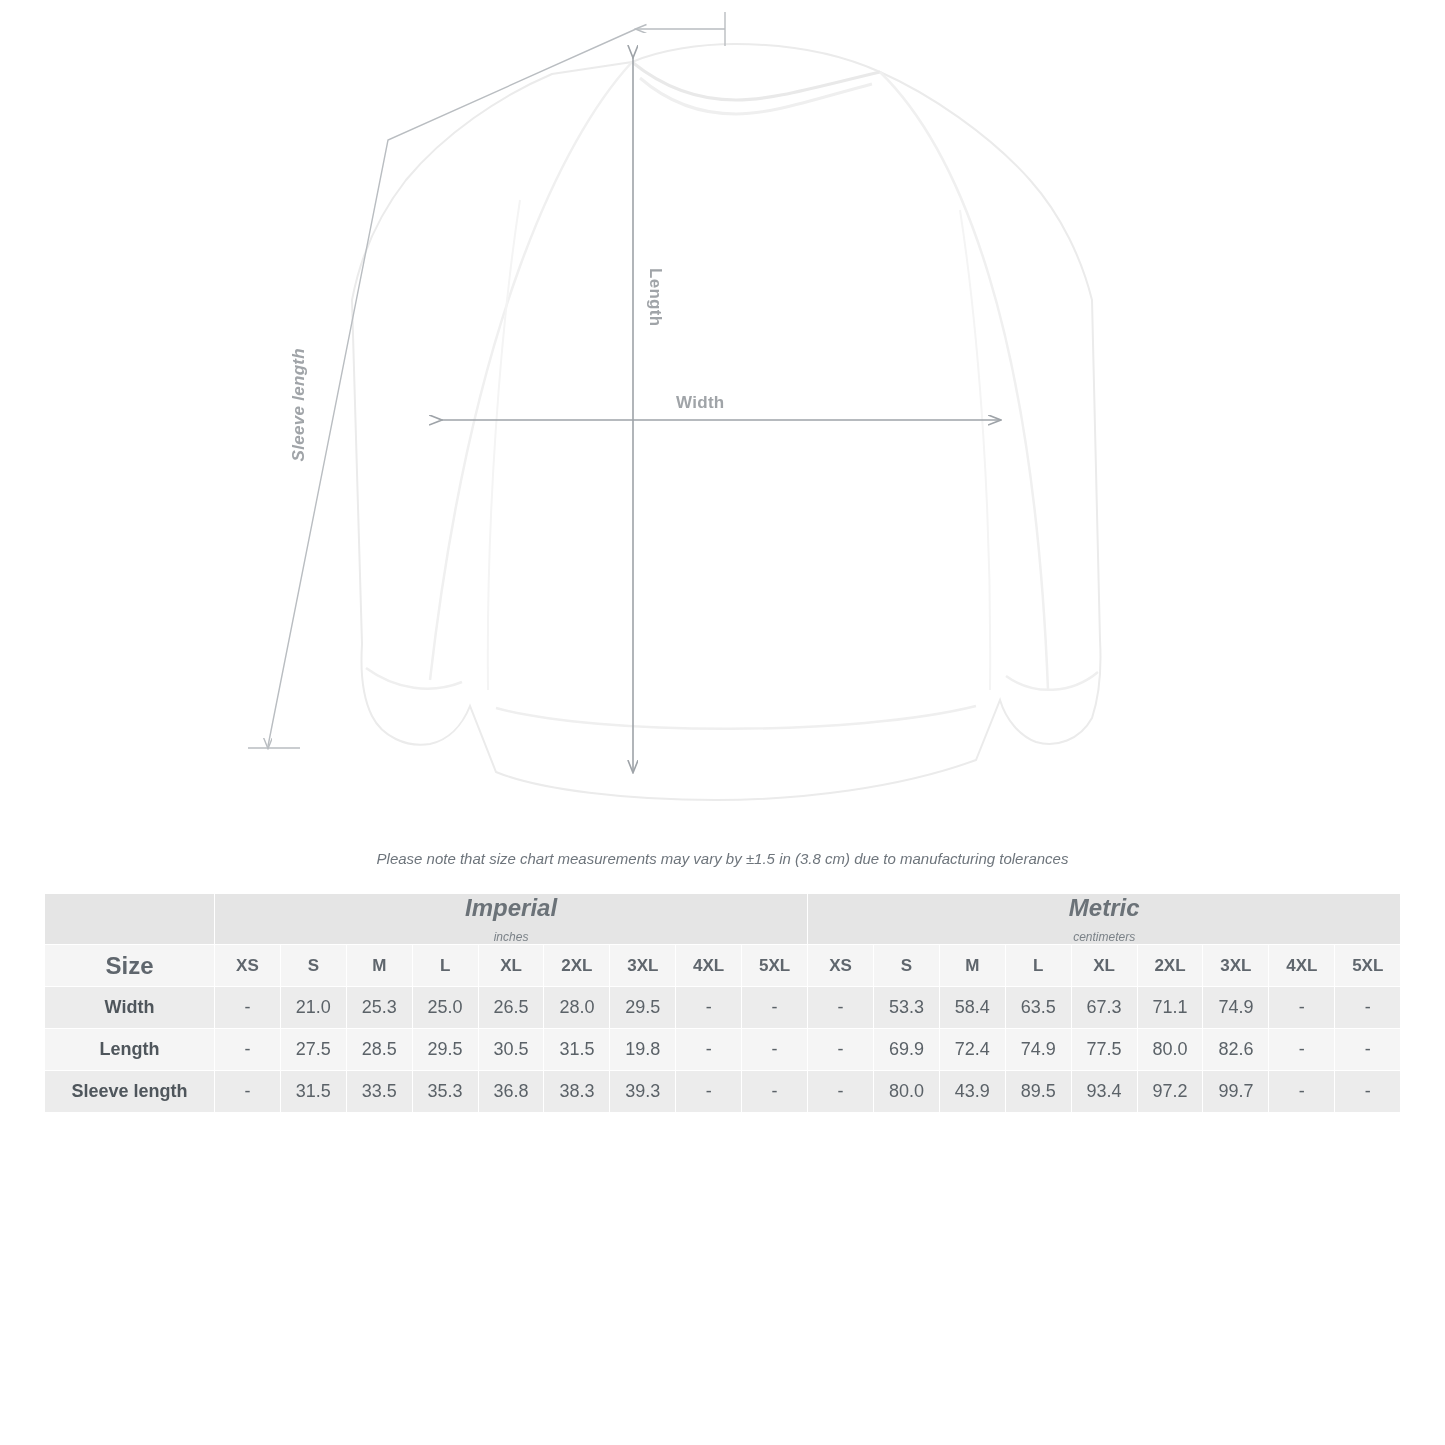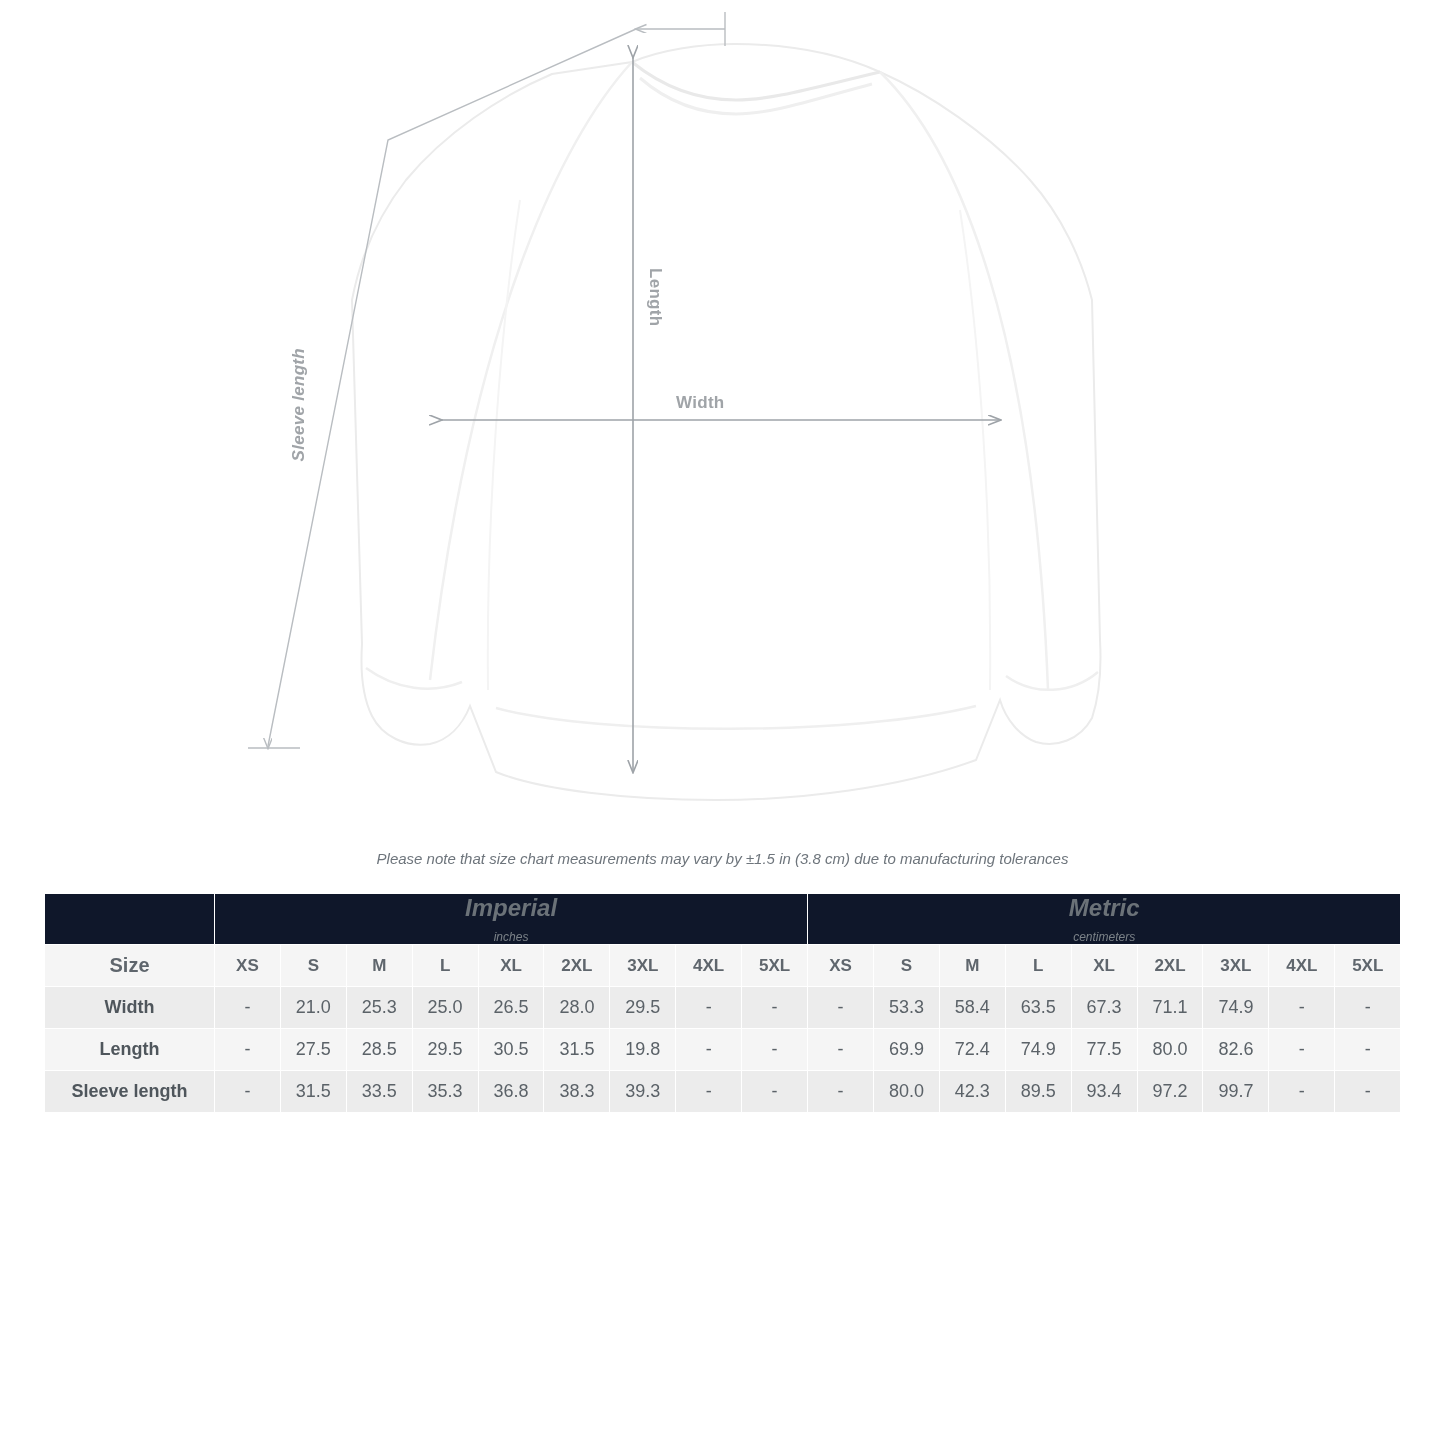--- a/index.html
+++ b/index.html
@@ -73,38 +73,38 @@
   table.size-table td, table.size-table th {
     border: 1px solid #ffffff;
     text-align: center;
     font-size: 17px;
     color: #5f666d;
     padding: 0;
     height: 42px;
   }
   
   .unit-row td {
-    background: #0f172a;
+    background: #e5e5e5;
     height: 118px;
     vertical-align: middle;
   }
   .unit-name {
     font-size: 24px;
     font-style: italic;
     font-weight: bold;
     color: #6b7278;
     margin-bottom: 8px;
   }
   .unit-sub {
     font-size: 12px;
     font-style: italic;
     color: #7b8288;
   }
   .hdr-row td { background: #f5f5f5; height: 82px; font-weight: bold; color: #4f565c; }
-  .hdr-row td.rowhead { font-size: 20px; }
+  .hdr-row td.rowhead { font-size: 24px; }
   .hdr-row td.szhead { font-size: 17px; }
 
   .data-row td { height: 82px; }
   .data-row.r1 td { background: #ececec; }
   .data-row.r2 td { background: #f5f5f5; }
   .data-row.r3 td { background: #ececec; }
   .data-row td.rowhead { font-weight: bold; font-size: 18px; color: #4f565c; }
   .data-row td.val { font-size: 18px; color: #5b6268; }
 
   col.c-row { width: 170px; }
@@ -294,21 +294,21 @@
             <td class="val">31.5</td>
             <td class="val">33.5</td>
             <td class="val">35.3</td>
             <td class="val">36.8</td>
             <td class="val">38.3</td>
             <td class="val">39.3</td>
             <td class="val">-</td>
             <td class="val">-</td>
             <td class="val">-</td>
             <td class="val">80.0</td>
-            <td class="val">42.3</td>
+            <td class="val">43.9</td>
             <td class="val">89.5</td>
             <td class="val">93.4</td>
             <td class="val">97.2</td>
             <td class="val">99.7</td>
             <td class="val">-</td>
             <td class="val">-</td>
           </tr>
         </tbody>
     </table>
   </div>

